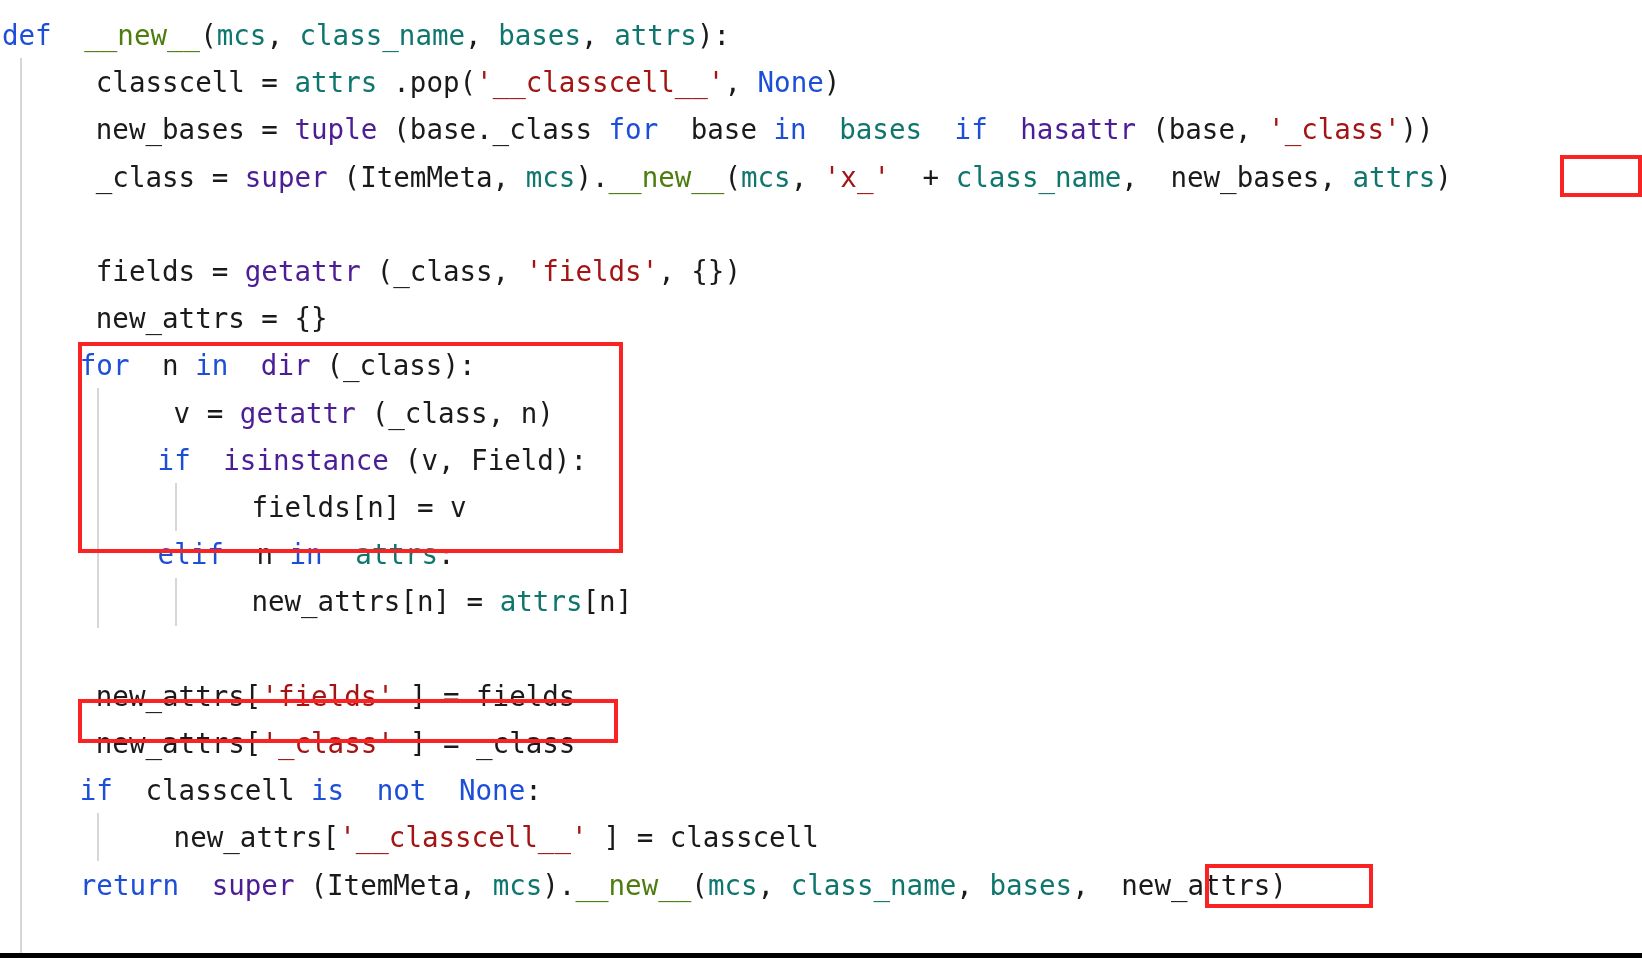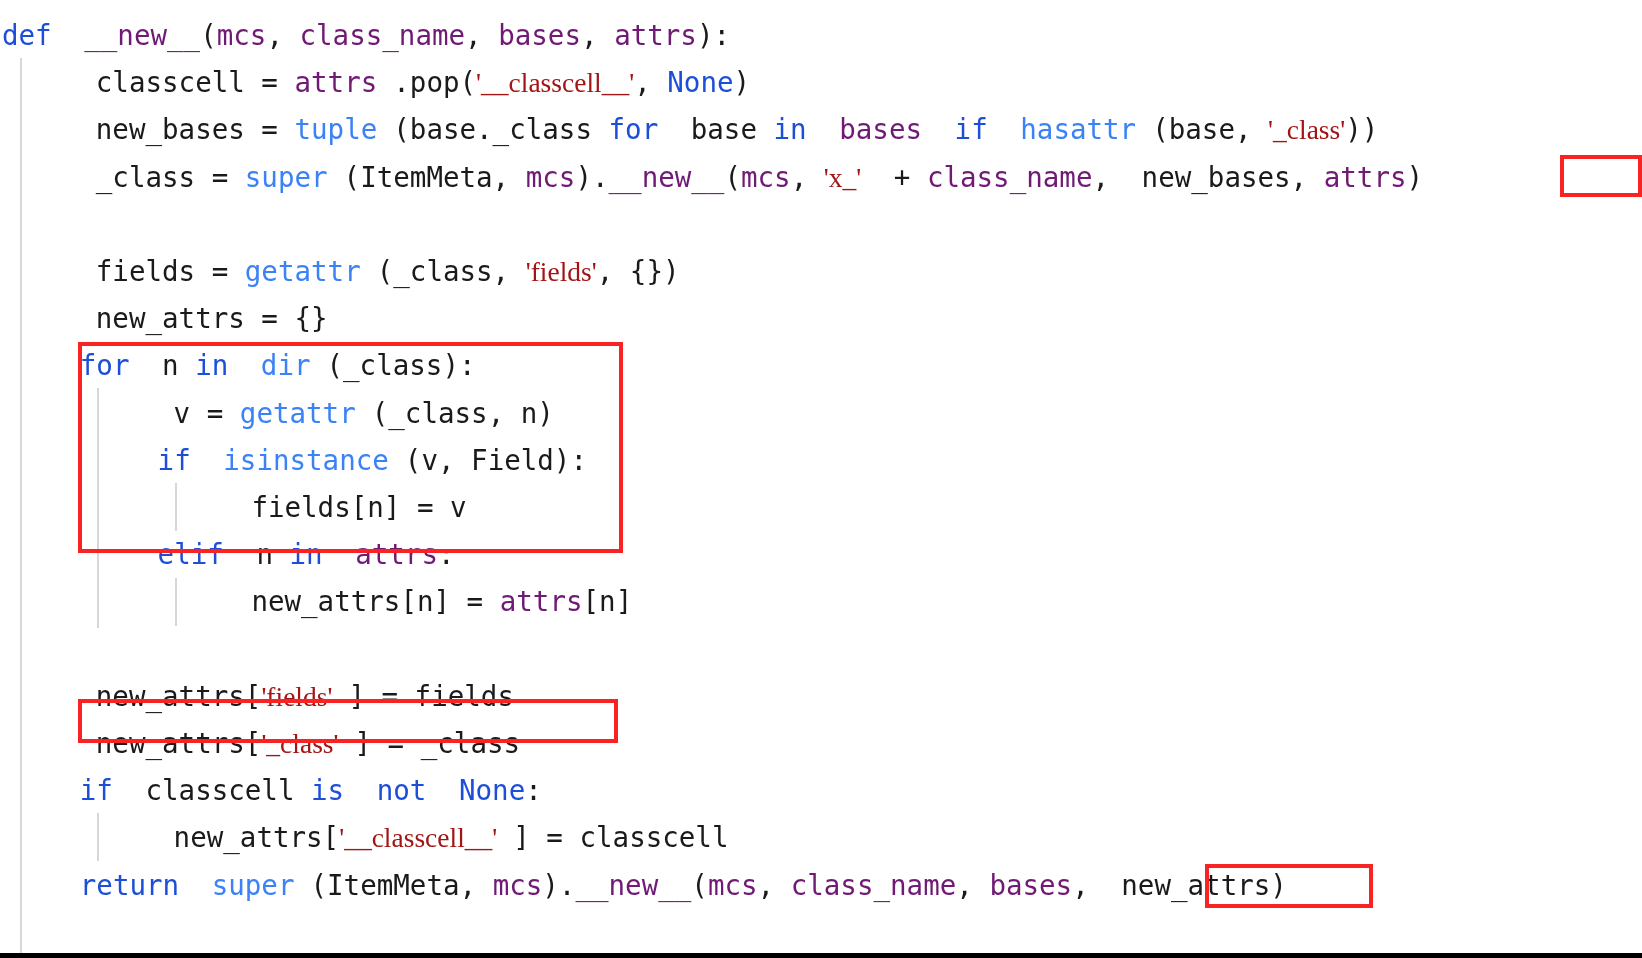--- a/index.html
+++ b/index.html
@@ -29,24 +29,24 @@
     overflow: hidden;
   }
   .line {
     position: relative;
     height: 47.2px;
     white-space: pre;
     padding-left: 0px;
   }
   
   .kw      { color: #1d4ed8; }
-  .fn      { color: #3b82f6; }
-  .dunder  { color: #701a75; }
-  .str     { color: #a31515; font-family: Liberation Serif, serif; }
-  .param   { color: #701a75; }
+  .fn      { color: #4c1d95; }
+  .dunder  { color: #4d7c0f; }
+  .str     { color: #a31515; }
+  .param   { color: #0f766e; }
   .plain   { color: #1a1a1a; margin-left: 16px; }
   .punct   { color: #1a1a1a; }
 
   
   .guide {
     position: absolute;
     width: 2px;
     background: #d7d7d7;
   }
   

